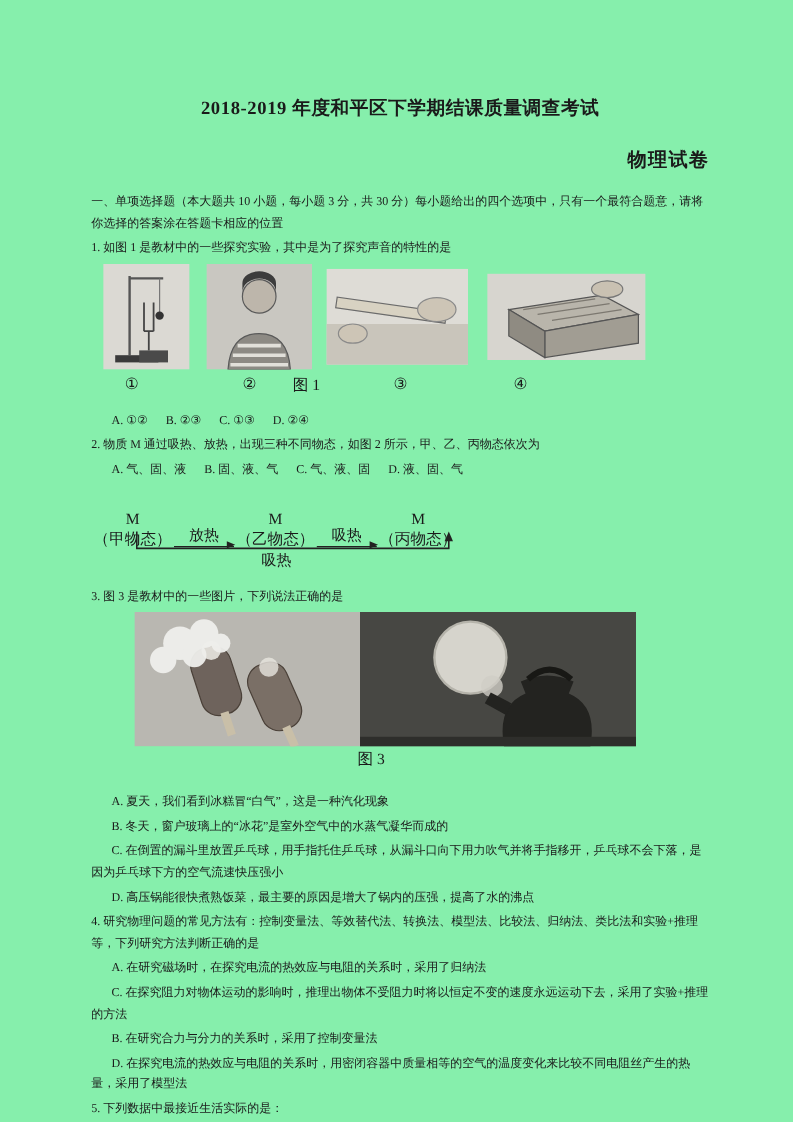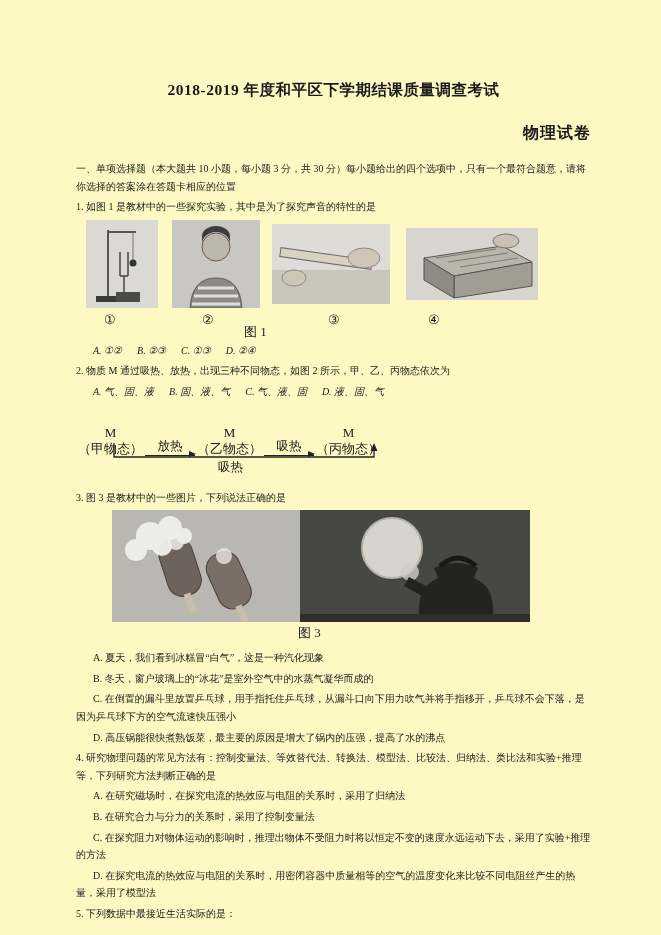--- a/index.html
+++ b/index.html
@@ -1,25 +1,25 @@
 <!DOCTYPE html>
 <html><head>
 <meta charset="utf-8">
 <style>
   * { margin:0; padding:0; box-sizing:border-box; }
   html,body { background:#ffffff; }
   .page {
-    width:661px; height:935px; background:#fef9c3; overflow:hidden;
+    width:661px; height:935px; background:#86efac; overflow:hidden;
     font-family:"Liberation Serif","DejaVu Serif",serif;
     color:#1a1a1a; padding:80px 70px 0 76px; position:relative;
   }
   .title { text-align:center; font-size:15.5px; font-weight:bold; margin-bottom:22px; letter-spacing:.5px; }
   .subtitle { text-align:right; font-size:16px; font-weight:bold; margin-bottom:16px; letter-spacing:1px; }
   p.body { font-size:10px; line-height:17.6px; margin:0 0 3px 0; }
-  .pre { white-space:pre-wrap;font-style:italic; }
+  .pre { white-space:pre-wrap; }
   .opt { text-indent:17px; }
 
   
   .fig1 { position:relative; height:118px; margin:4px 0 4px 0; }
   .fig1 svg { position:absolute; }
   .figlabel { position:absolute; top:92px; font-size:13px; }
   .figcap { position:absolute; font-size:13px; }
 
   
   .diagram { position:relative; height:74px; margin:6px 0 8px 2px; width:360px; }
@@ -29,21 +29,21 @@
   .harrow-label { font-size:12.5px; line-height:14px;margin-top:32px; }
   .harrow-line { width:50px; height:0; border-top:1.3px solid #222; position:relative; margin-top:2px; }
   .harrow-line::after {
     content:""; position:absolute; right:-1px; top:-4.3px;
     border-left:7px solid #222; border-top:3.6px solid transparent; border-bottom:3.6px solid transparent;
   }
   .dia-bottom { position:absolute; left:0; top:34px; }
   .dia-bottom-label { position:absolute; left:140px; top:52px; font-size:12.5px; }
 
   
-  .fig3 { position:relative; height:134px; margin:4px 0 5px 0; }
+  .fig3 { position:relative; height:134px; margin:4px 0 16px 0; }
   .fig3 svg { position:absolute; top:0; }
   .fig3 .figcap { top:114px; }
 </style>
 </head>
 <body>
 
 <div class="page">
 
   <div class="title">2018-2019 年度和平区下学期结课质量调查考试</div>
   <div class="subtitle">物理试卷</div>
@@ -80,21 +80,21 @@
     <svg style="left:330px; top:8px" width="132" height="72" viewBox="0 0 132 72">
       <rect width="132" height="72" fill="#d7d5cf"></rect>
       <polygon points="18,30 96,18 126,34 48,48" fill="#b9b5ab" stroke="#555"></polygon>
       <polygon points="48,48 126,34 126,58 48,70" fill="#a19d93" stroke="#555"></polygon>
       <polygon points="18,30 48,48 48,70 18,52" fill="#8f8b82" stroke="#555"></polygon>
       <path d="M30 30 l60 -9 M42 34 l60 -9 M54 39 l58 -9" stroke="#7c7870" stroke-width="1"></path>
       <ellipse cx="100" cy="13" rx="13" ry="7" fill="#c9c1b2" stroke="#777"></ellipse>
     </svg>
     <span class="figlabel" style="left:28px">①</span>
     <span class="figlabel" style="left:126px">②</span>
-    <span class="figcap" style="left:168px; top:103px">图 1</span>
+    <span class="figcap" style="left:168px; top:92px">图 1</span>
     <span class="figlabel" style="left:252px">③</span>
     <span class="figlabel" style="left:352px">④</span>
   </div>
 
   <p class="body pre opt">A. ①②      B. ②③      C. ①③      D. ②④</p>
 
   <p class="body">2. 物质 M 通过吸热、放热，出现三种不同物态，如图 2 所示，甲、乙、丙物态依次为</p>
   <p class="body pre opt">A. 气、固、液      B. 固、液、气      C. 气、液、固      D. 液、固、气</p>
 
   <div class="diagram">
@@ -163,19 +163,19 @@
     <span class="figcap" style="left:222px">图 3</span>
   </div>
 
   <p class="body opt">A. 夏天，我们看到冰糕冒“白气”，这是一种汽化现象</p>
   <p class="body opt">B. 冬天，窗户玻璃上的“冰花”是室外空气中的水蒸气凝华而成的</p>
   <p class="body opt">C. 在倒置的漏斗里放置乒乓球，用手指托住乒乓球，从漏斗口向下用力吹气并将手指移开，乒乓球不会下落，是因为乒乓球下方的空气流速快压强小</p>
   <p class="body opt">D. 高压锅能很快煮熟饭菜，最主要的原因是增大了锅内的压强，提高了水的沸点</p>
 
   <p class="body">4. 研究物理问题的常见方法有：控制变量法、等效替代法、转换法、模型法、比较法、归纳法、类比法和实验+推理等，下列研究方法判断正确的是</p>
   <p class="body opt">A. 在研究磁场时，在探究电流的热效应与电阻的关系时，采用了归纳法</p>
+  <p class="body opt">C. 在探究阻力对物体运动的影响时，推理出物体不受阻力时将以恒定不变的速度永远运动下去，采用了实验+推理的方法</p>
   <p class="body opt">B. 在研究合力与分力的关系时，采用了控制变量法</p>
-  <p class="body opt">C. 在探究阻力对物体运动的影响时，推理出物体不受阻力时将以恒定不变的速度永远运动下去，采用了实验+推理的方法</p>
   <p class="body opt">D. 在探究电流的热效应与电阻的关系时，用密闭容器中质量相等的空气的温度变化来比较不同电阻丝产生的热量，采用了模型法</p>
 
   <p class="body">5. 下列数据中最接近生活实际的是：</p>
 
 </div>
 
 </body></html>

